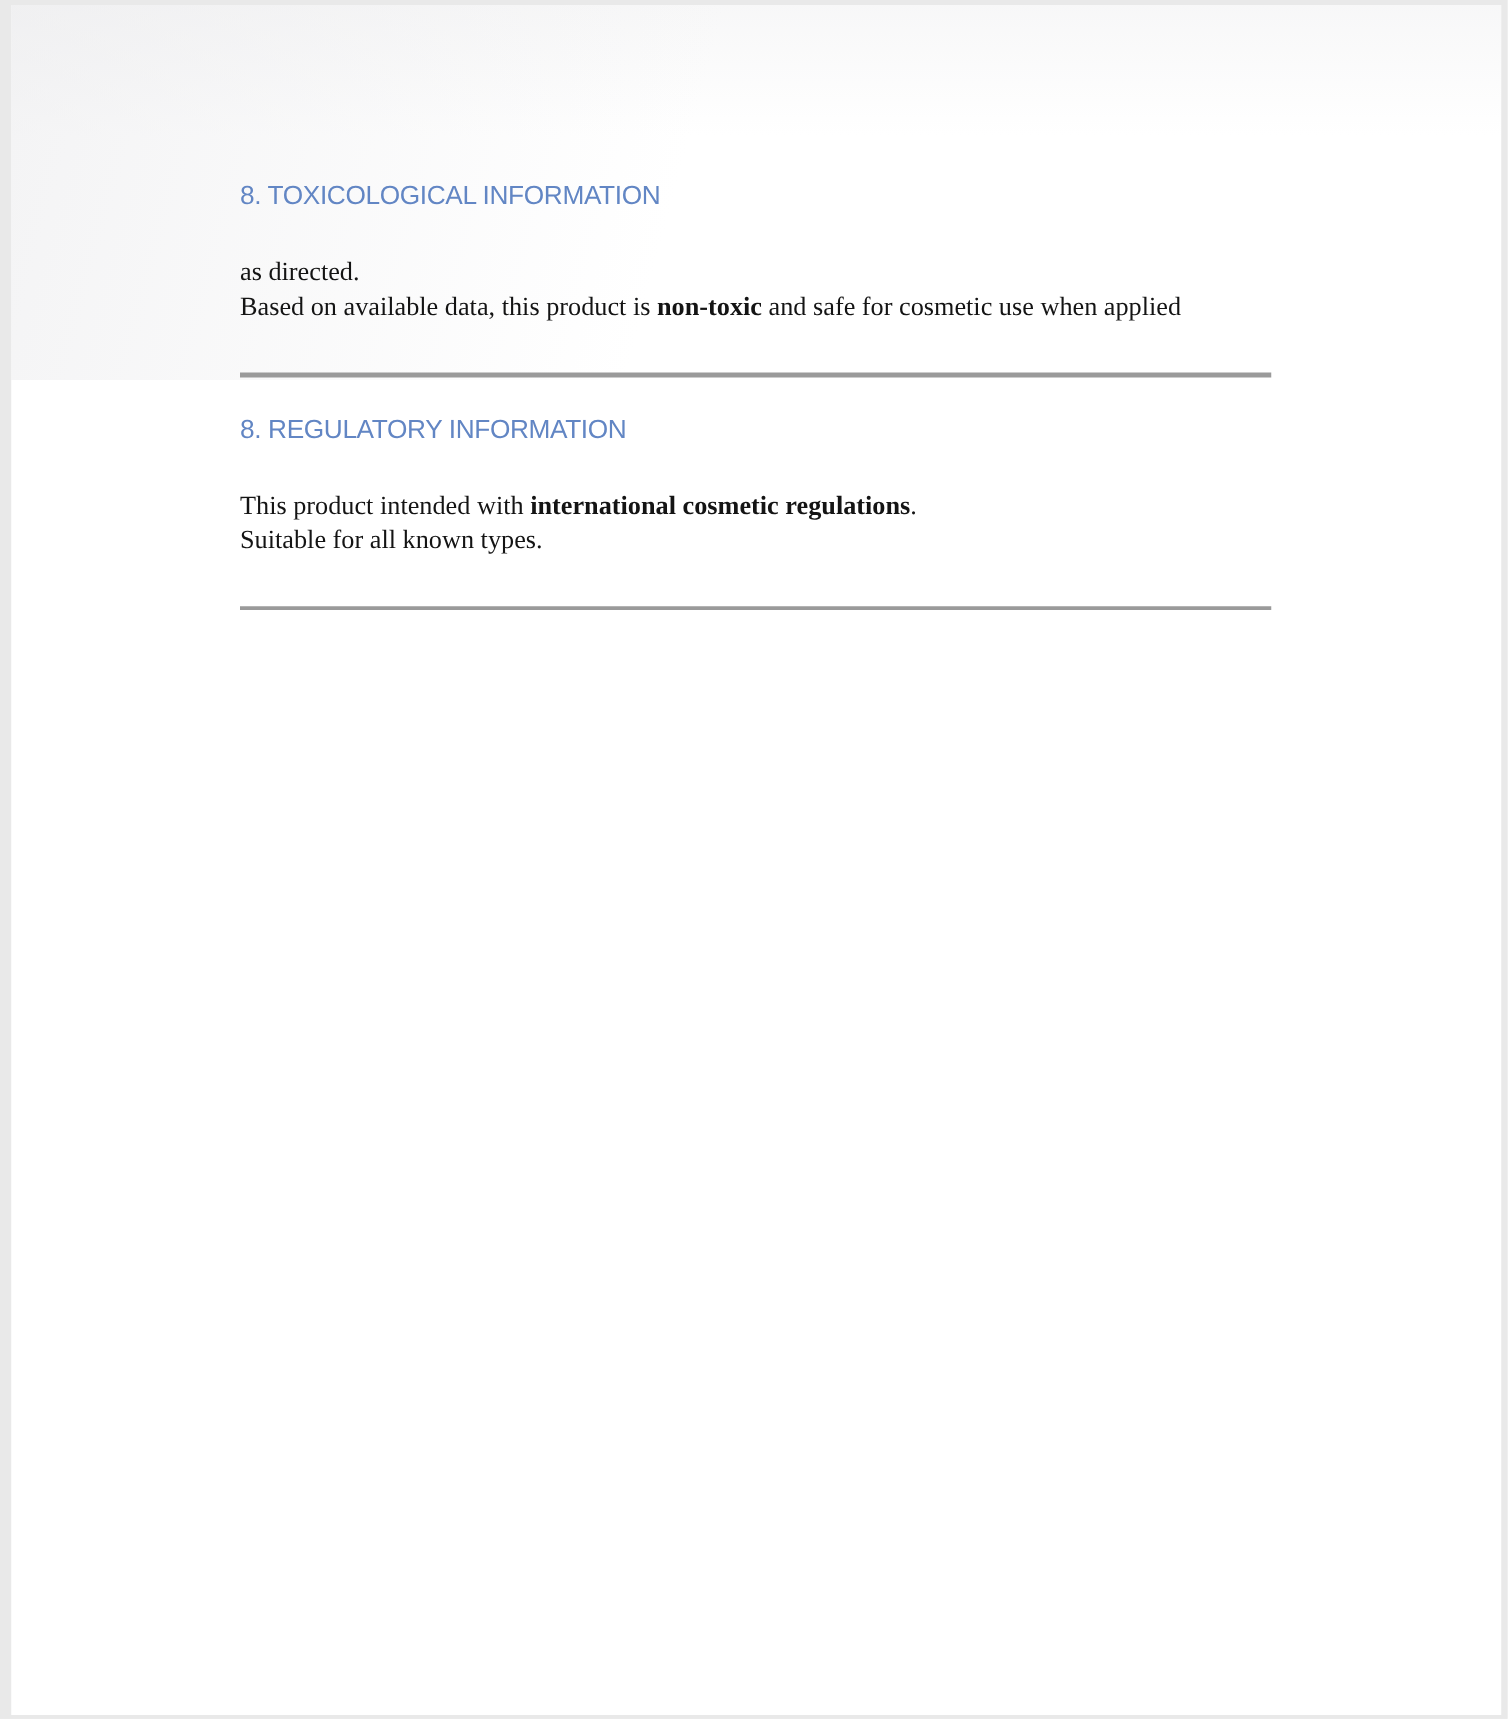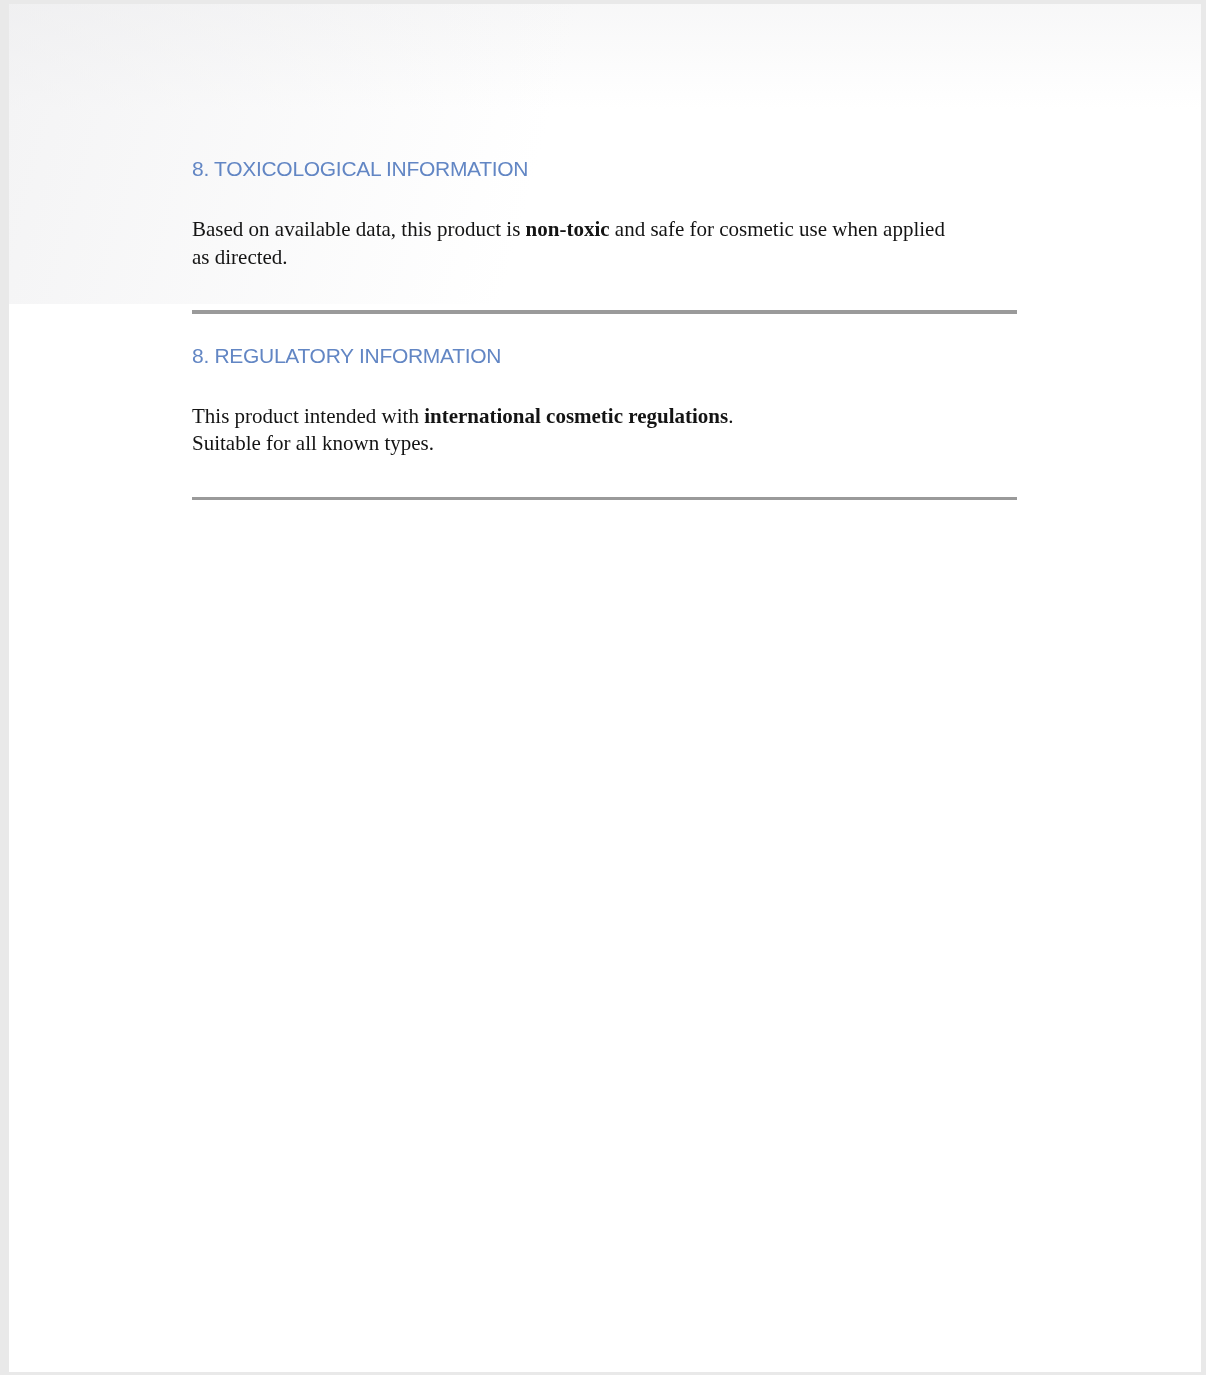--- a/index.html
+++ b/index.html
@@ -26,21 +26,21 @@
     height: 300px;
     background: linear-gradient(105deg, rgba(234,234,236,0.55) 0%, rgba(255,255,255,0) 45%),
                 linear-gradient(180deg, rgba(240,240,241,0.5) 0%, rgba(255,255,255,0) 35%);
     pointer-events: none;
   }
   .content {
     position: relative;
     padding: 142px 184px 0 183px;
   }
   .section-heading {
-    margin: 12px 0 37px 0;
+    margin: 0 0 37px 0;
     font-family: "Liberation Sans", sans-serif;
     font-weight: 400;
     font-size: 21px;
     line-height: 21px;
     letter-spacing: -0.3px;
     color: var(--heading, #6286c4);
   }
   .paragraphs {
     font-family: "Liberation Serif", serif;
     font-size: 21px;
@@ -62,22 +62,22 @@
 </style>
 </head>
 <body>
 
 <div class="page">
   <div class="content">
 
     <section>
       <h2 class="section-heading">8. TOXICOLOGICAL INFORMATION</h2>
       <div class="paragraphs">
+          <div class="para-line"><span>as directed.</span></div>
           <div class="para-line"><span>Based on available data, this product is </span><strong>non-toxic</strong><span> and safe for cosmetic use when applied</span></div>
-          <div class="para-line"><span>as directed.</span></div>
         </div>
     </section>
 
     <hr class="divider">
 
     <section>
       <h2 class="section-heading">8. REGULATORY INFORMATION</h2>
       <div class="paragraphs">
           <div class="para-line"><span>This product intended with </span><strong>international cosmetic regulations</strong><span>.</span></div>
           <div class="para-line"><span>Suitable for all known types.</span></div>

